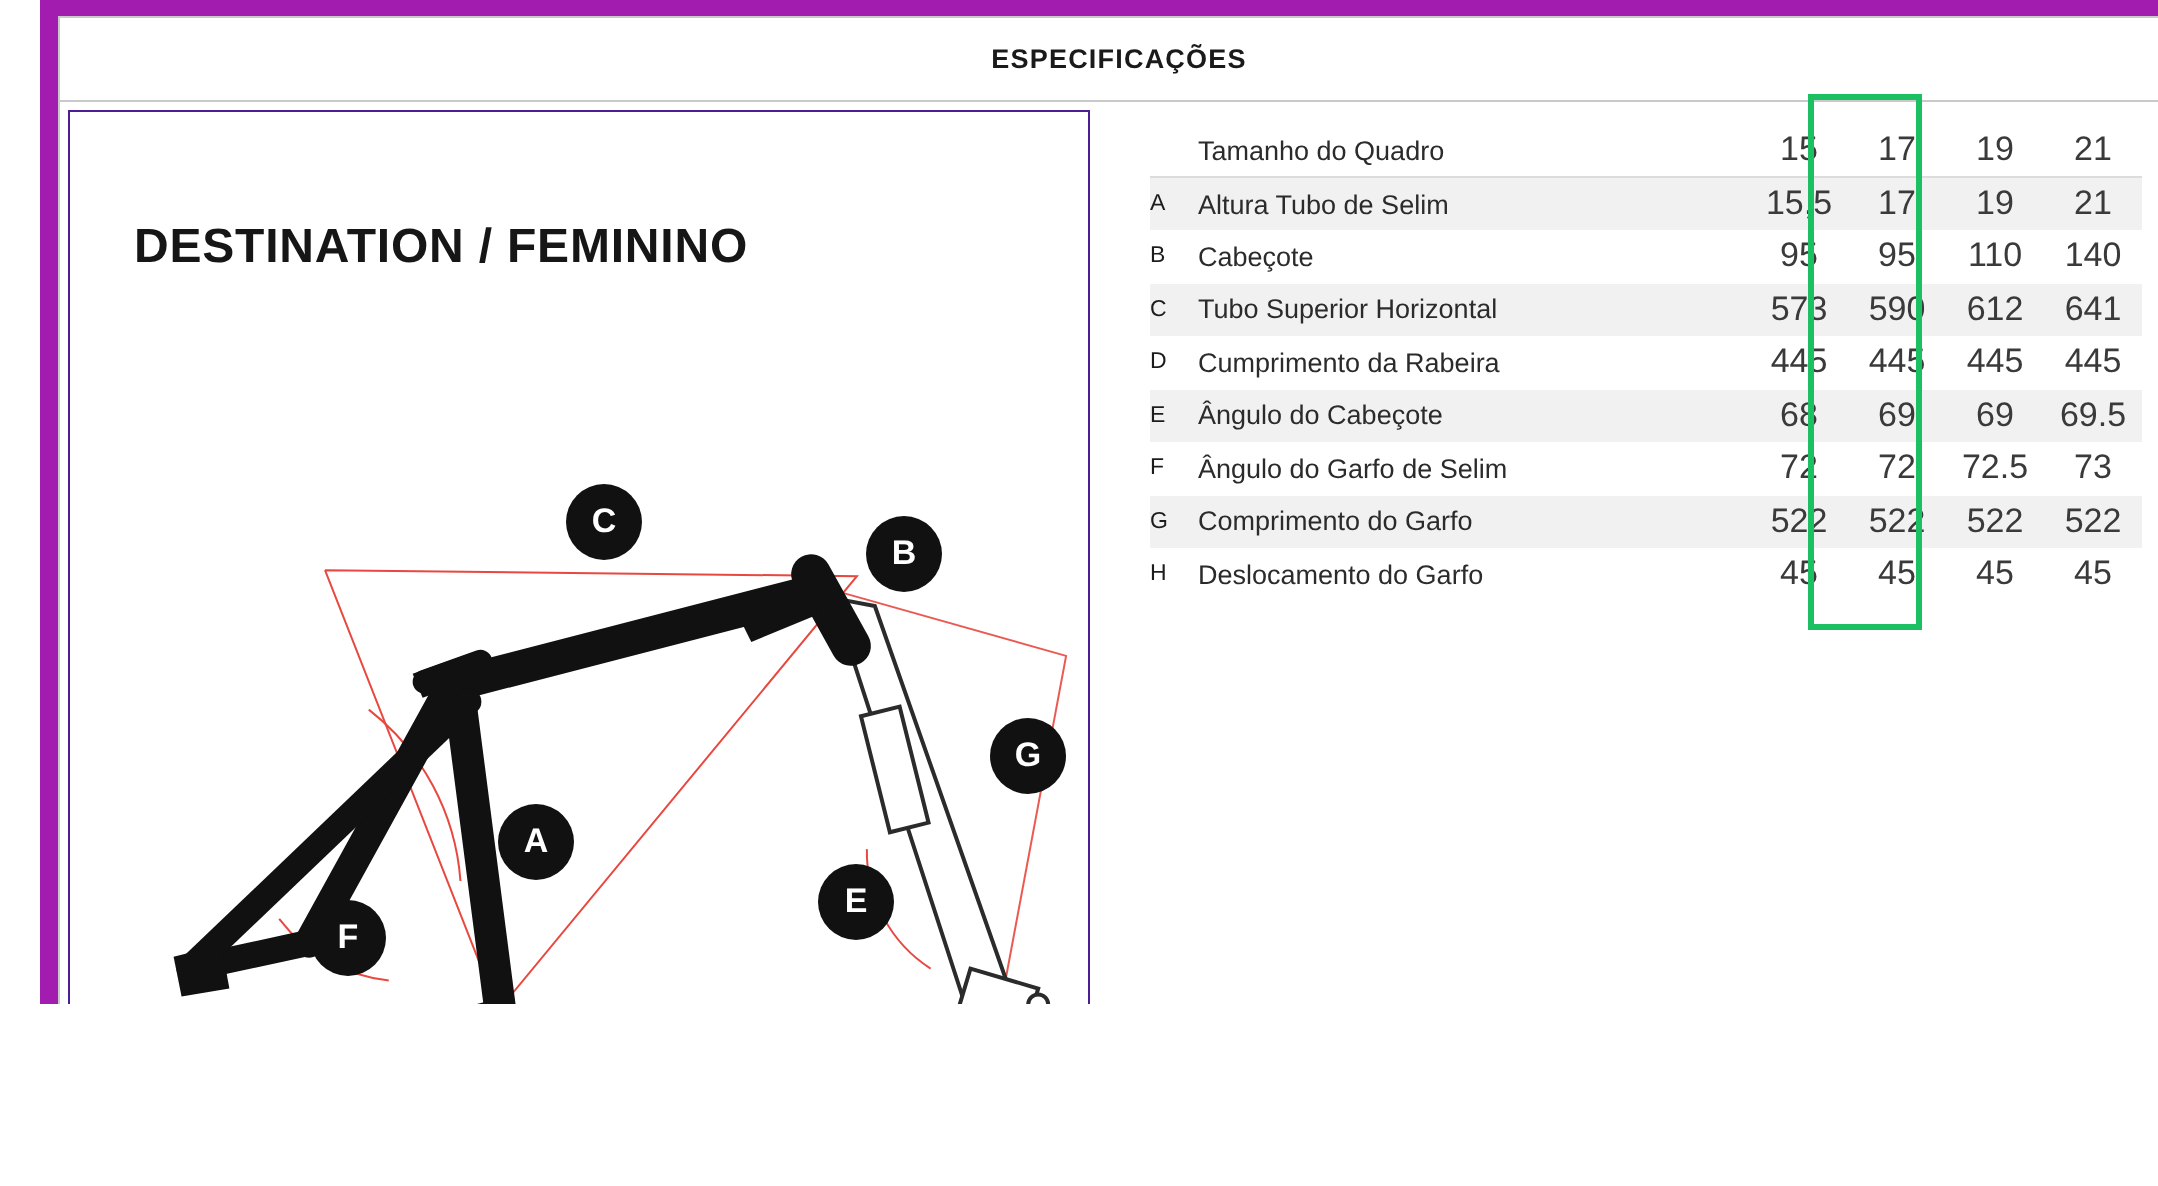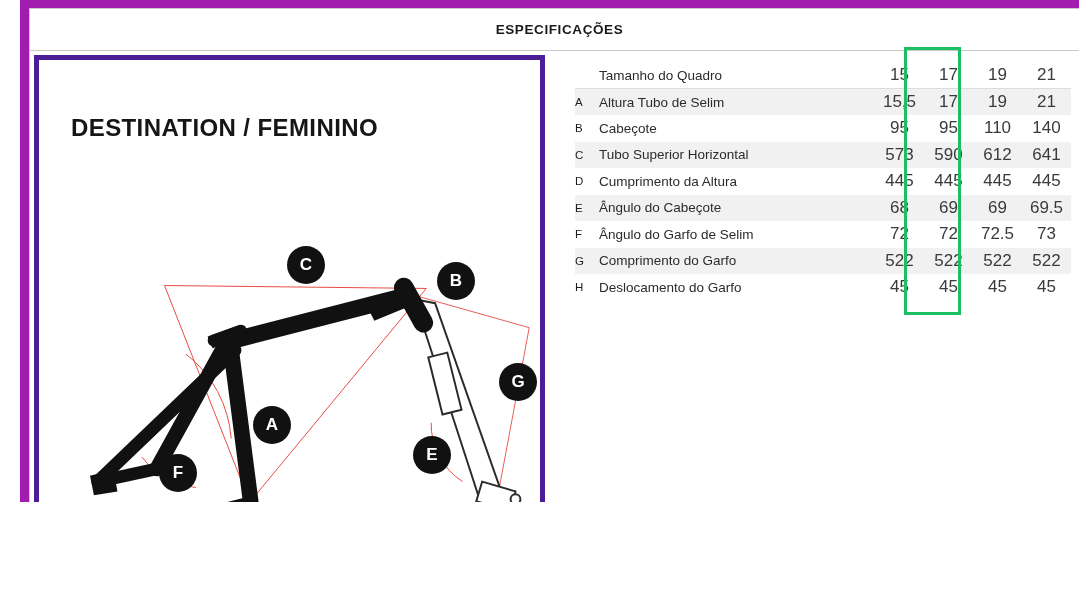--- a/index.html
+++ b/index.html
@@ -56,21 +56,21 @@
   .left-pane {
     position: relative;
     width: 519px;
     flex: 0 0 519px;
     padding: 4px;
   }
   .diagram-box {
     position: relative;
     width: 100%;
     height: 513px;
-    border: 5px solid #4c1d95;
+    border: 1px solid #4c1d95;
     background: #ffffff;
     overflow: hidden;
   }
   .diagram-title {
     position: absolute;
     left: 32px; top: 54px;
     font-size: 24px;
     font-weight: bold;
     letter-spacing: 0.4px;
     color: #161616;
@@ -277,21 +277,21 @@
         <tr class="odd">
           <td class="letter">C</td>
           <td class="name">Tubo Superior Horizontal</td>
           <td class="val">573</td>
           <td class="val">590</td>
           <td class="val">612</td>
           <td class="val">641</td>
         </tr>
         <tr class="even">
           <td class="letter">D</td>
-          <td class="name">Cumprimento da Altura</td>
+          <td class="name">Cumprimento da Rabeira</td>
           <td class="val">445</td>
           <td class="val">445</td>
           <td class="val">445</td>
           <td class="val">445</td>
         </tr>
         <tr class="odd">
           <td class="letter">E</td>
           <td class="name">Ângulo do Cabeçote</td>
           <td class="val">68</td>
           <td class="val">69</td>

